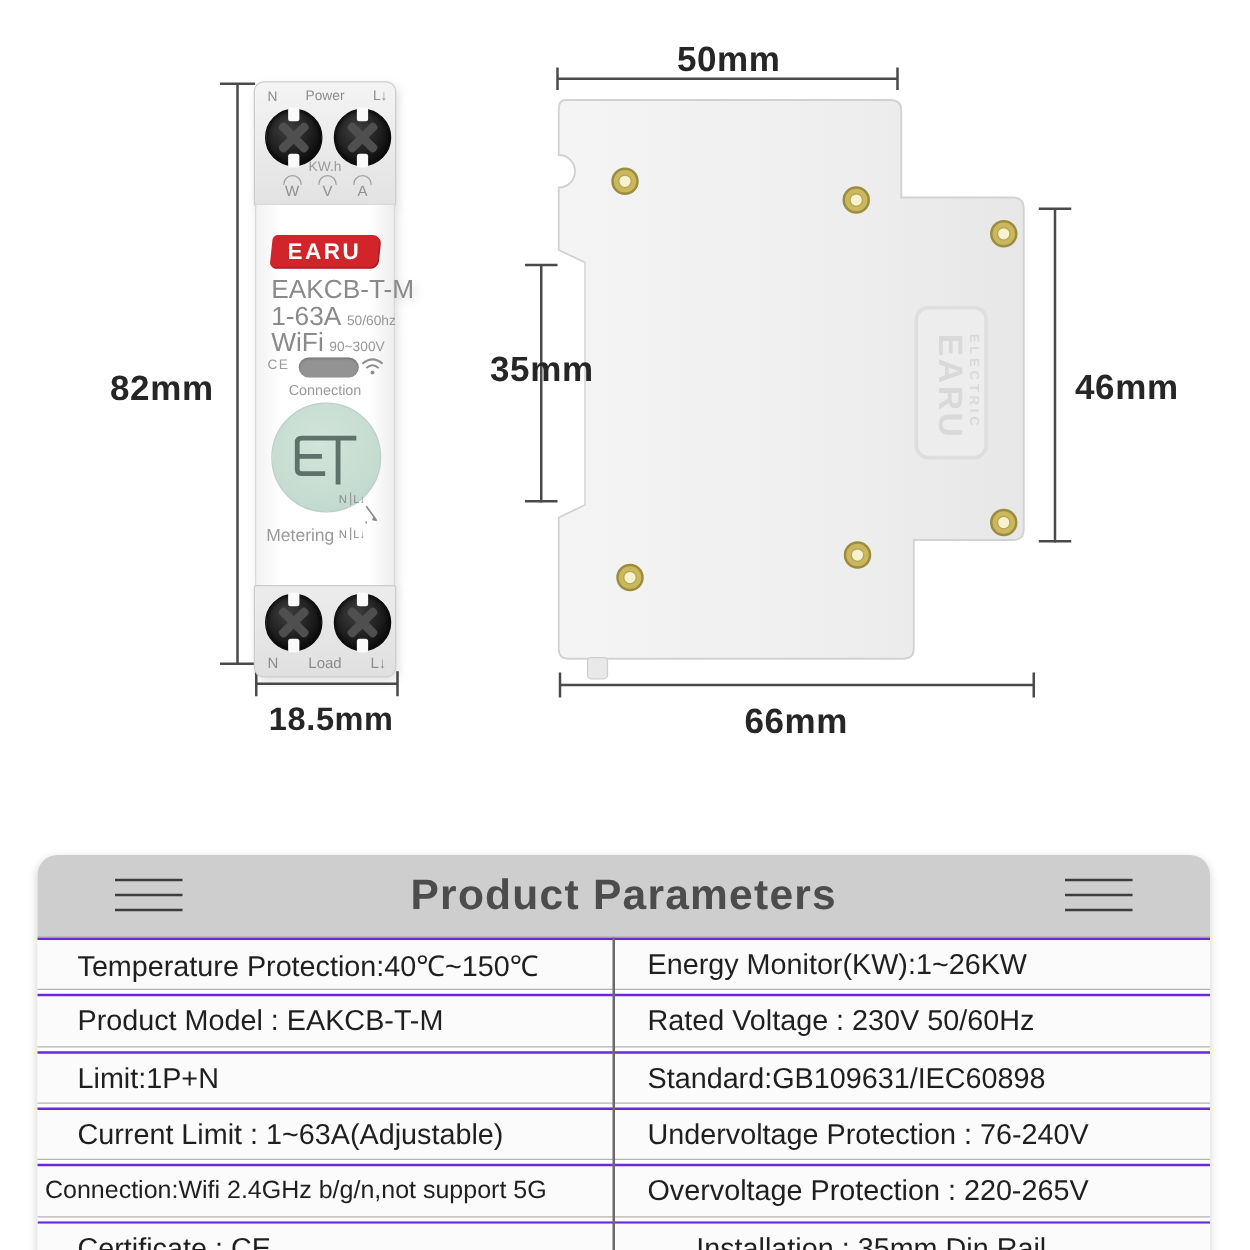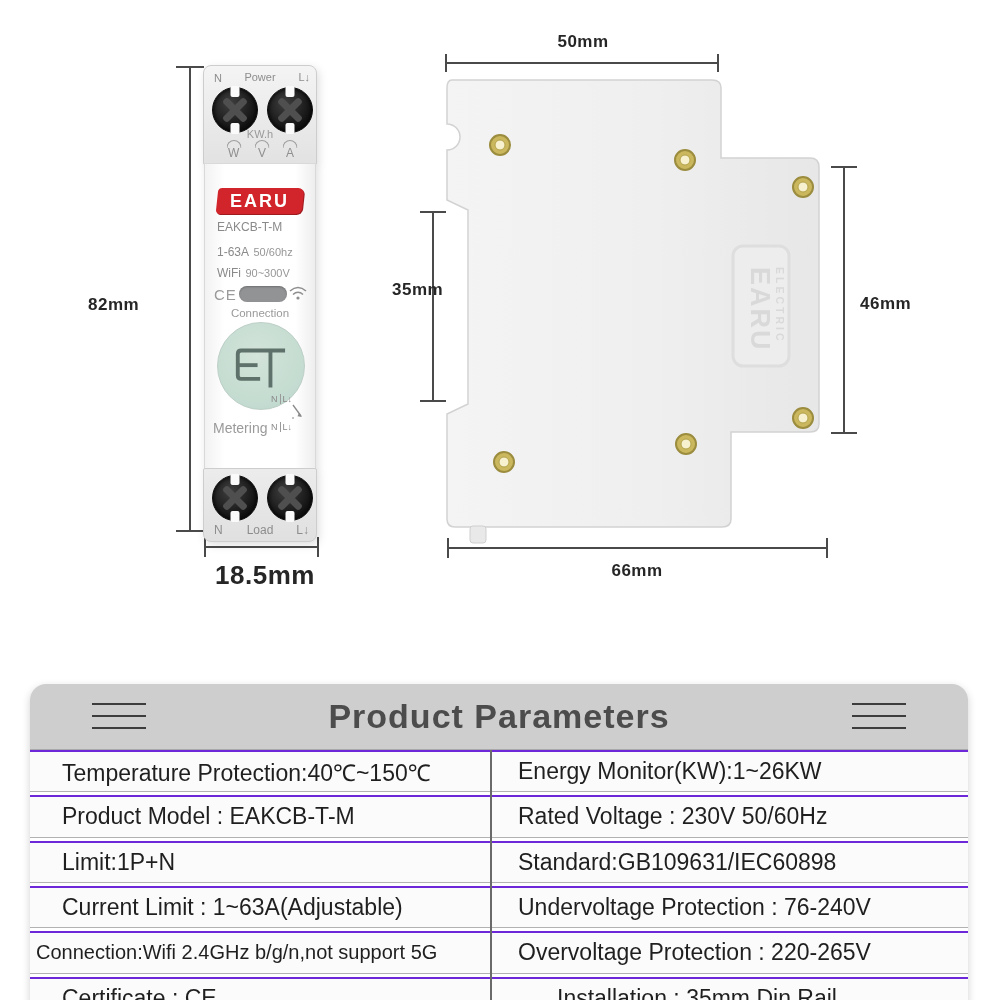--- a/index.html
+++ b/index.html
@@ -4,21 +4,21 @@
 <style>
   html,body { margin:0; padding:0; background:#ffffff; }
   #canvas {
     position:relative; width:1000px; height:1000px; overflow:hidden;
     background:#ffffff; font-family:"Liberation Sans", sans-serif;
   }
   .abs { position:absolute; }
 
   
   .dline { position:absolute; background:#4a4a4a; }
-  .dlabel { position:absolute; font-weight:bold; color:#262626; font-size:17px; letter-spacing:0.5px; }
+  .dlabel { position:absolute; font-weight:bold; color:#262626; font-size:28px; letter-spacing:0.5px; }
 
   
   .front-device { position:absolute; left:203px; top:65px; width:114px; height:475px;
     filter:drop-shadow(2px 3px 4px rgba(0,0,0,0.13)); }
   .front-top { position:absolute; left:0; top:0; width:112px; height:98px;
     background:linear-gradient(#f4f4f4,#e2e2e2); border:1px solid #cdcdcd;
     border-radius:8px 8px 2px 2px; }
   .front-mid { position:absolute; left:1px; top:98px; width:110px; height:305px;
     background:linear-gradient(90deg,#f2f2f2,#ffffff 18%,#ffffff 82%,#eeeeee);
     border:1px solid #d9d9d9; }
@@ -42,23 +42,23 @@
   .cross.c1 { transform:translate(-50%,-50%) rotate(45deg); }
   .cross.c2 { transform:translate(-50%,-50%) rotate(-45deg); }
 
   .logo-banner { position:absolute; left:12px; top:24px; width:86px; height:26px;
     background:#d2252b; border-radius:4px 6px 6px 4px; transform:skewX(-6deg);
     display:flex; align-items:center; justify-content:center;
     box-shadow:1px 1px 0 #9e1a1f; }
   .logo-banner span { color:#ffffff; font-weight:bold; font-size:18px; letter-spacing:2px;
     transform:skewX(6deg); }
   .spec-line { position:absolute; width:100%; color:#8e8e8e; white-space:nowrap; }
-  .spec-big { font-size:12px; color:#8a8a8a; }
+  .spec-big { font-size:21px; color:#8a8a8a; }
   .spec-small { font-size:11px; color:#979797; }
-  .ce-mark { position:absolute; left:9px; top:122px; font-size:15px; color:#9a9a9a; letter-spacing:1px; }
+  .ce-mark { position:absolute; left:9px; top:122px; font-size:11px; color:#9a9a9a; letter-spacing:1px; }
   .ind-pill { position:absolute; left:34px; top:122px; width:48px; height:16px;
     background:#929395; border-radius:9px; box-shadow:inset 0 1px 2px rgba(0,0,0,.25); }
   .indicator-label { position:absolute; width:100%; text-align:center; top:143px;
     font-size:11.5px; color:#9a9a9a; }
   .mint-circle { position:absolute; left:12px; top:158px; width:86px; height:86px;
     border-radius:50%; background:radial-gradient(circle at 45% 38%, #d3e4da, #c3dbd0 70%, #b4cfc3);
     border:1px solid #bccfc6; }
   .circuit { position:absolute; right:2px; top:230px; width:42px; font-size:9px; color:#8a8a8a; }
   .cl { display:flex; align-items:center; }
   .cl .sep { display:inline-block; width:1px; height:10px; background:#9a9a9a; margin:0 2px; }

